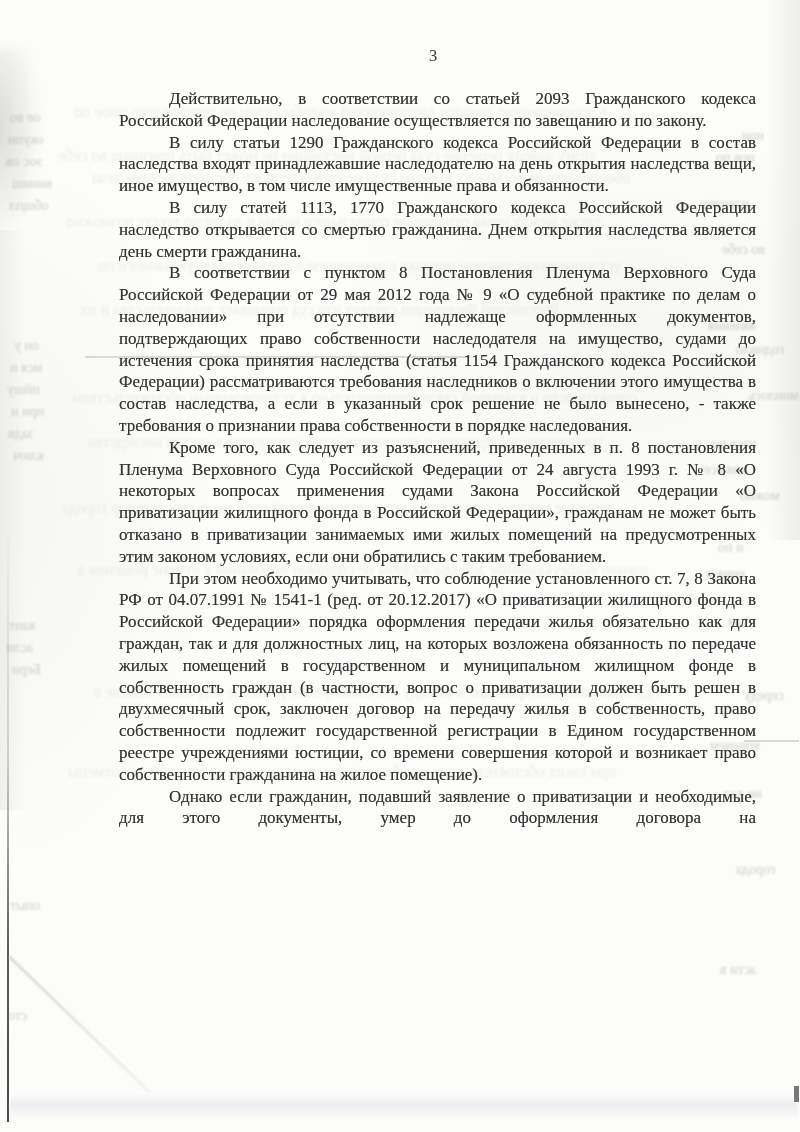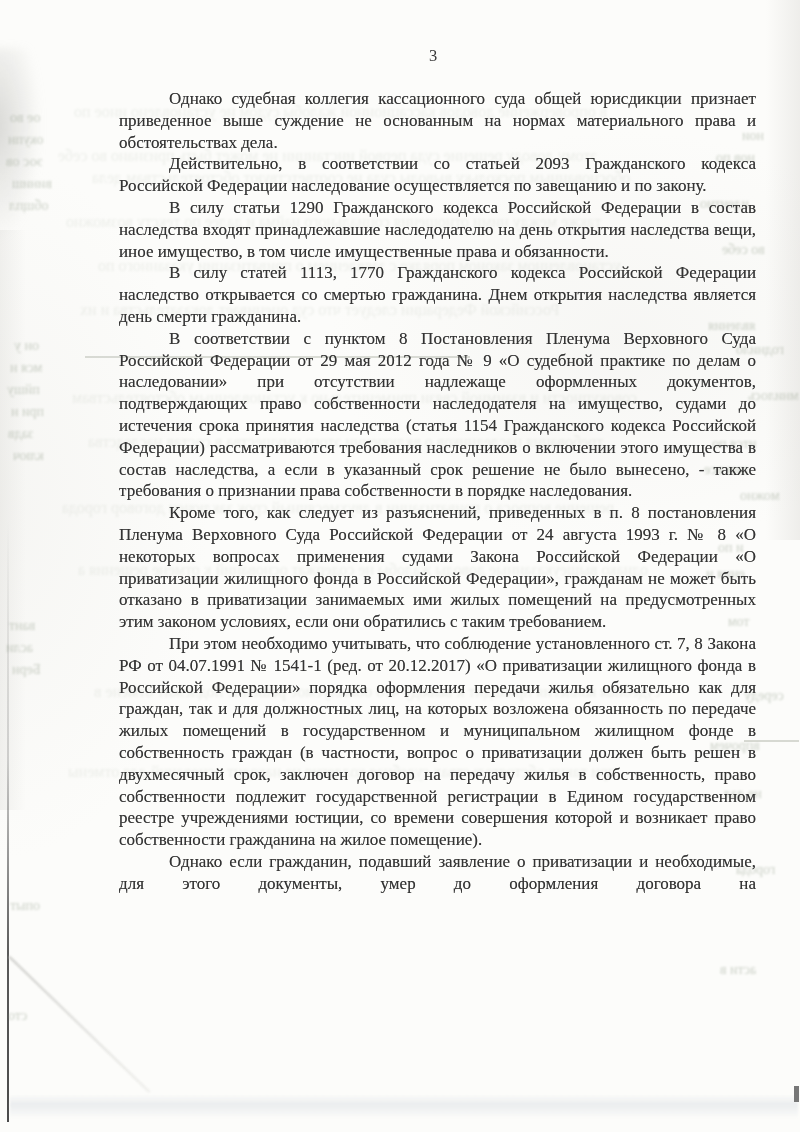--- a/index.html
+++ b/index.html
@@ -134,21 +134,20 @@
       <div class="bleed frag" style="left: 728px; top: 614px;">том</div>
       <div class="bleed frag" style="left: 744px; top: 688px;">середу</div>
       <div class="bleed frag" style="left: 710px; top: 738px;">впрочем</div>
       <div class="bleed frag" style="left: 724px; top: 786px;">не дал</div>
       <div class="bleed frag" style="left: 736px; top: 862px;">города</div>
       <div class="bleed frag" style="left: 720px; top: 962px;">асти в</div>
     </div>
 
   <div class="page-number">3</div>
   <div class="content" id="content">
-      <p>Однако судебная коллегия кассационного суда общей юрисдикции признает приведенное выше суждение не основанным на нормах материального права и обстоятельствах дела.</p>
       <p>Действительно, в соответствии со статьей 2093 Гражданского кодекса Российской Федерации наследование осуществляется по завещанию и по закону.</p>
       <p>В силу статьи 1290 Гражданского кодекса Российской Федерации в состав наследства входят принадлежавшие наследодателю на день открытия наследства вещи, иное имущество, в том числе имущественные права и обязанности.</p>
       <p>В силу статей 1113, 1770 Гражданского кодекса Российской Федерации наследство открывается со смертью гражданина. Днем открытия наследства является день смерти гражданина.</p>
       <p>В соответствии с пунктом 8 Постановления Пленума Верховного Суда Российской Федерации от 29 мая 2012 года № 9 «О судебной практике по делам о наследовании» при отсутствии надлежаще оформленных документов, подтверждающих право собственности наследодателя на имущество, судами до истечения срока принятия наследства (статья 1154 Гражданского кодекса Российской Федерации) рассматриваются требования наследников о включении этого имущества в состав наследства, а если в указанный срок решение не было вынесено, - также требования о признании права собственности в порядке наследования.</p>
       <p>Кроме того, как следует из разъяснений, приведенных в п. 8 постановления Пленума Верховного Суда Российской Федерации от 24 августа 1993 г. № 8 «О некоторых вопросах применения судами Закона Российской Федерации «О приватизации жилищного фонда в Российской Федерации», гражданам не может быть отказано в приватизации занимаемых ими жилых помещений на предусмотренных этим законом условиях, если они обратились с таким требованием.</p>
       <p>При этом необходимо учитывать, что соблюдение установленного ст. 7, 8 Закона РФ от 04.07.1991 № 1541-1 (ред. от 20.12.2017) «О приватизации жилищного фонда в Российской Федерации» порядка оформления передачи жилья обязательно как для граждан, так и для должностных лиц, на которых возложена обязанность по передаче жилых помещений в государственном и муниципальном жилищном фонде в собственность граждан (в частности, вопрос о приватизации должен быть решен в двухмесячный срок, заключен договор на передачу жилья в собственность, право собственности подлежит государственной регистрации в Едином государственном реестре учреждениями юстиции, со времени совершения которой и возникает право собственности гражданина на жилое помещение).</p>
       <p class="cut">Однако если гражданин, подавший заявление о приватизации и необходимые, для этого документы, умер до оформления договора на</p>
     </div>
 </div>
 

